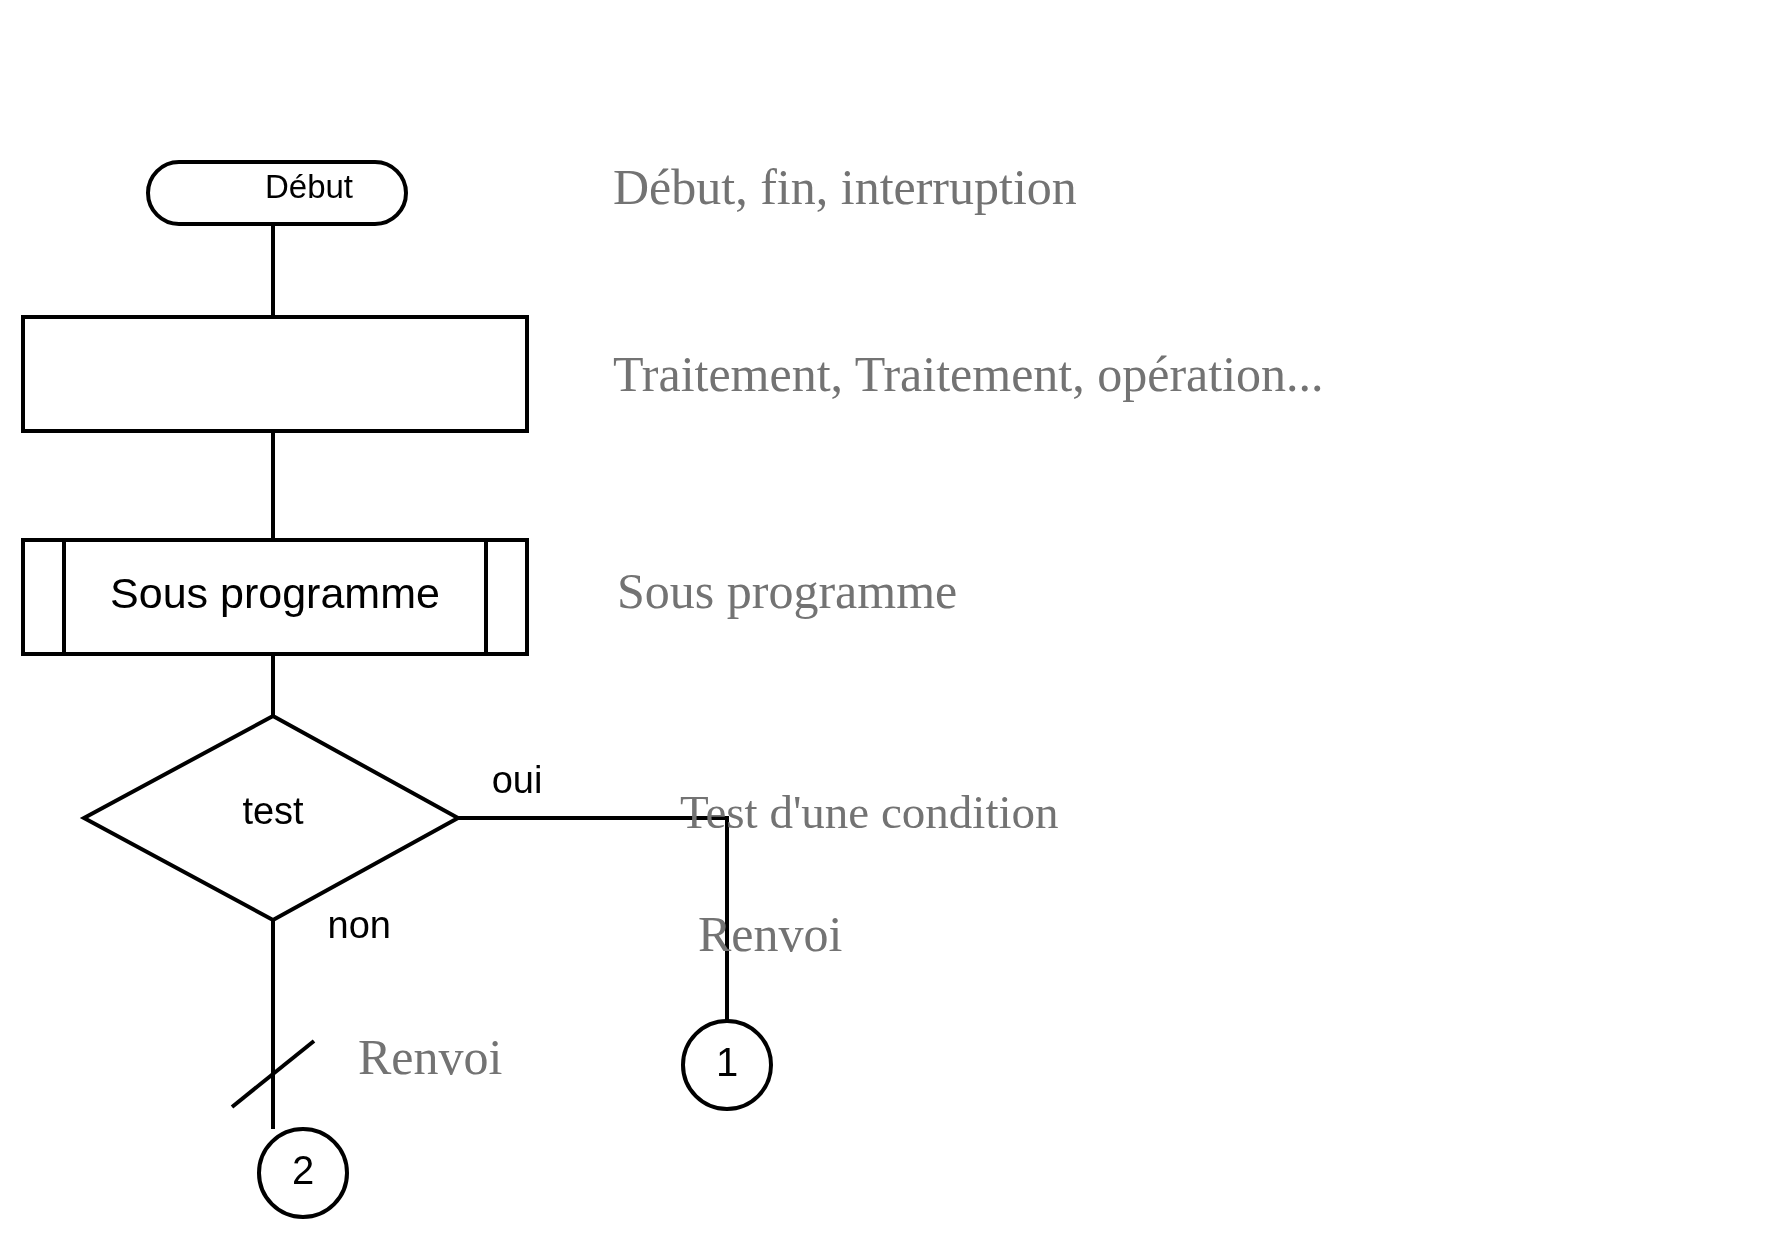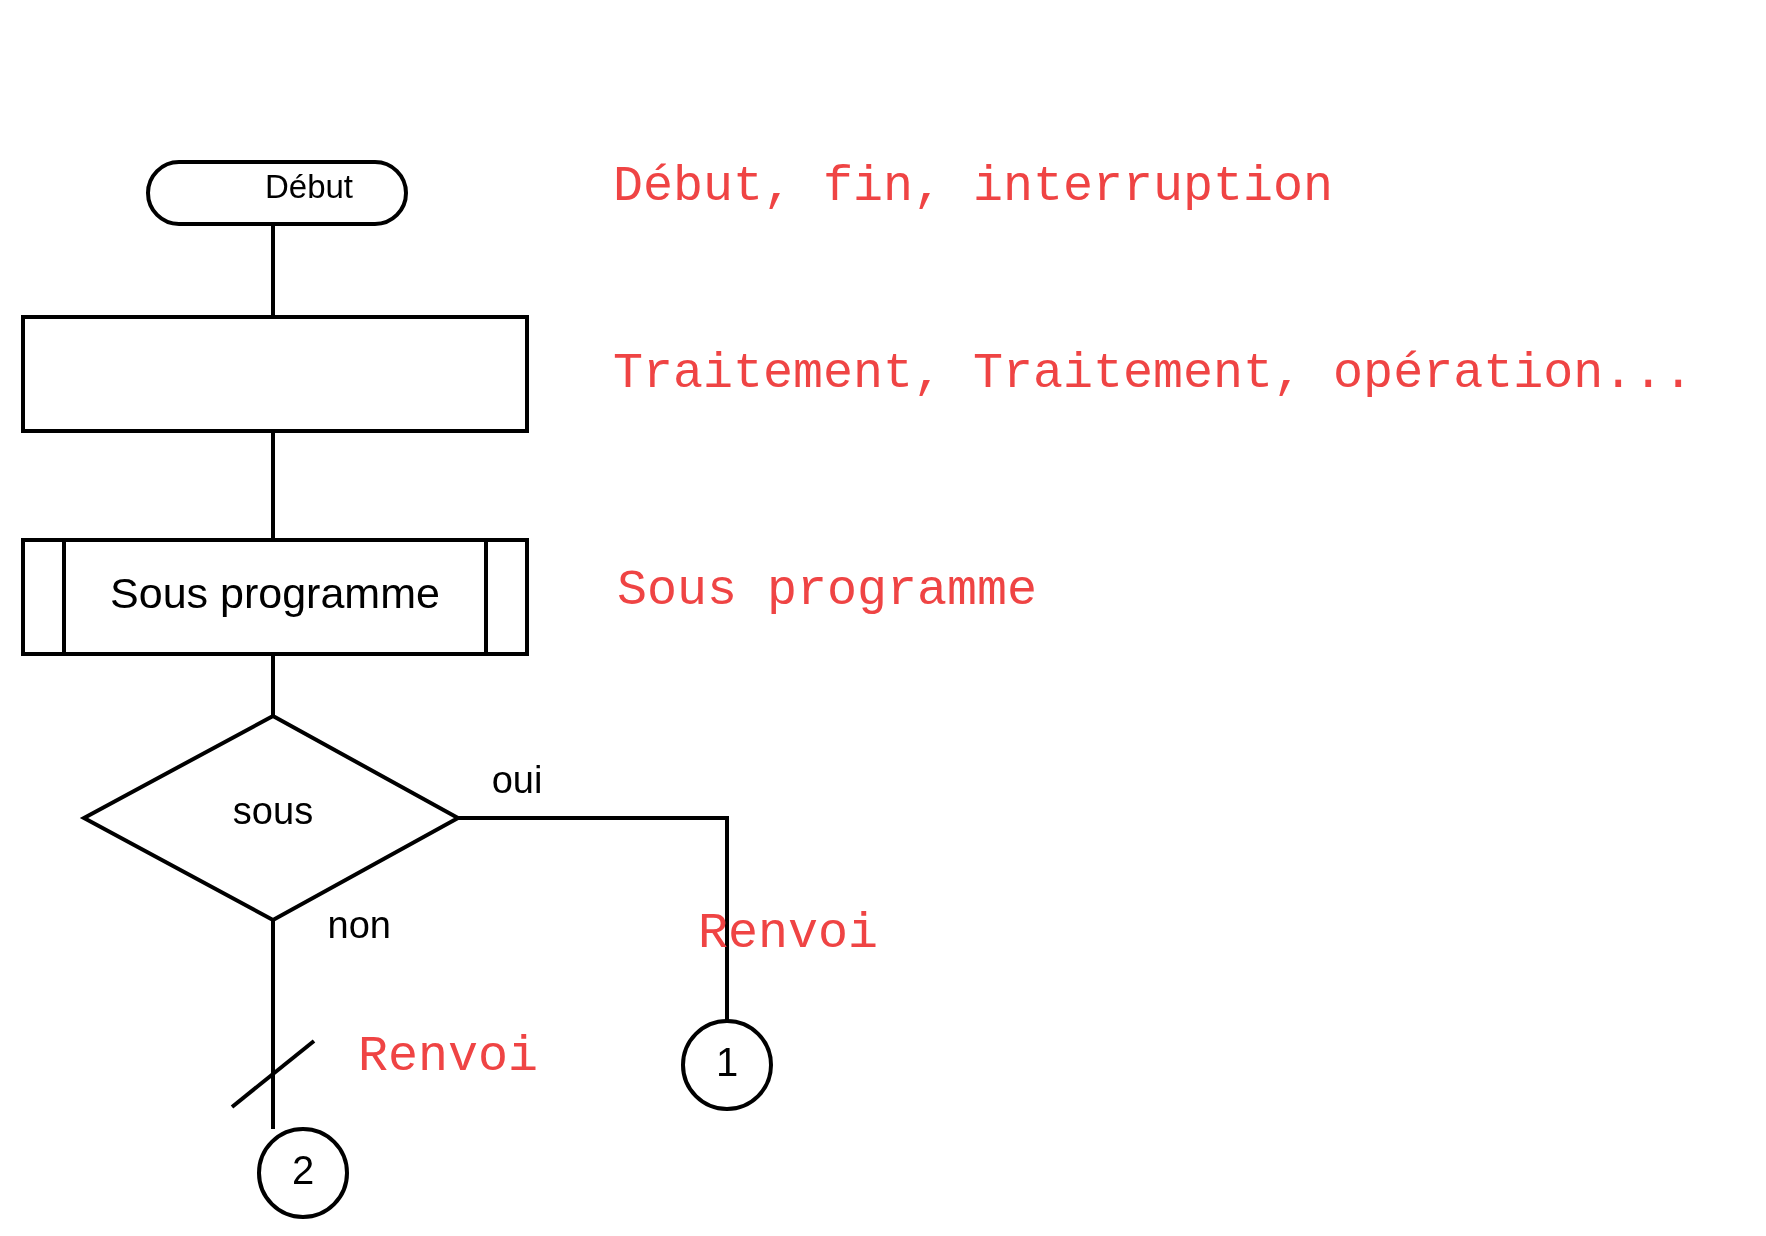--- a/index.html
+++ b/index.html
@@ -113,22 +113,22 @@
   .lbl-circle-2 {
     left: 273px;
     top: 1148px;
     width: 60px;
     font-size: 40px;
   }
 
   
   .legend {
     position: absolute;
-    color: #ef4444;
-    font-family: Liberation Mono, monospace;
+    color: #737373;
+    font-family: Liberation Serif, serif;
     white-space: nowrap;
   }
   .lg-debut {
     left: 613px;
     top: 158px;
     font-size: 50px;
   }
   .lg-traitement {
     left: 613px;
     top: 345px;
@@ -188,34 +188,35 @@
     <line x1="232" y1="1107" x2="314" y2="1041" stroke="#000000" stroke-width="4"></line>
 
     <circle cx="303" cy="1173" r="44" fill="#FFFFFF" stroke="#000000" stroke-width="4"></circle>
   </svg>
 
   <div class="node-label lbl-debut">Début</div>
 
 
   <div class="node-label lbl-sousprog">Sous programme</div>
 
-  <div class="node-label lbl-test">sous</div>
+  <div class="node-label lbl-test">test</div>
 
   <div class="node-label lbl-oui">oui</div>
 
   <div class="node-label lbl-non">non</div>
 
   <div class="node-label lbl-circle-1">1</div>
 
   <div class="node-label lbl-circle-2">2</div>
 
   <div class="legend lg-debut">Début, fin, interruption</div>
 
   <div class="legend lg-traitement">Traitement, Traitement, opération...</div>
 
   <div class="legend lg-sousprog">Sous programme</div>
 
+  <div class="legend lg-test">Test d'une condition</div>
 
   <div class="legend lg-renvoi1">Renvoi</div>
 
   <div class="legend lg-renvoi2">Renvoi</div>
 
 </div>
 
 </body></html>

